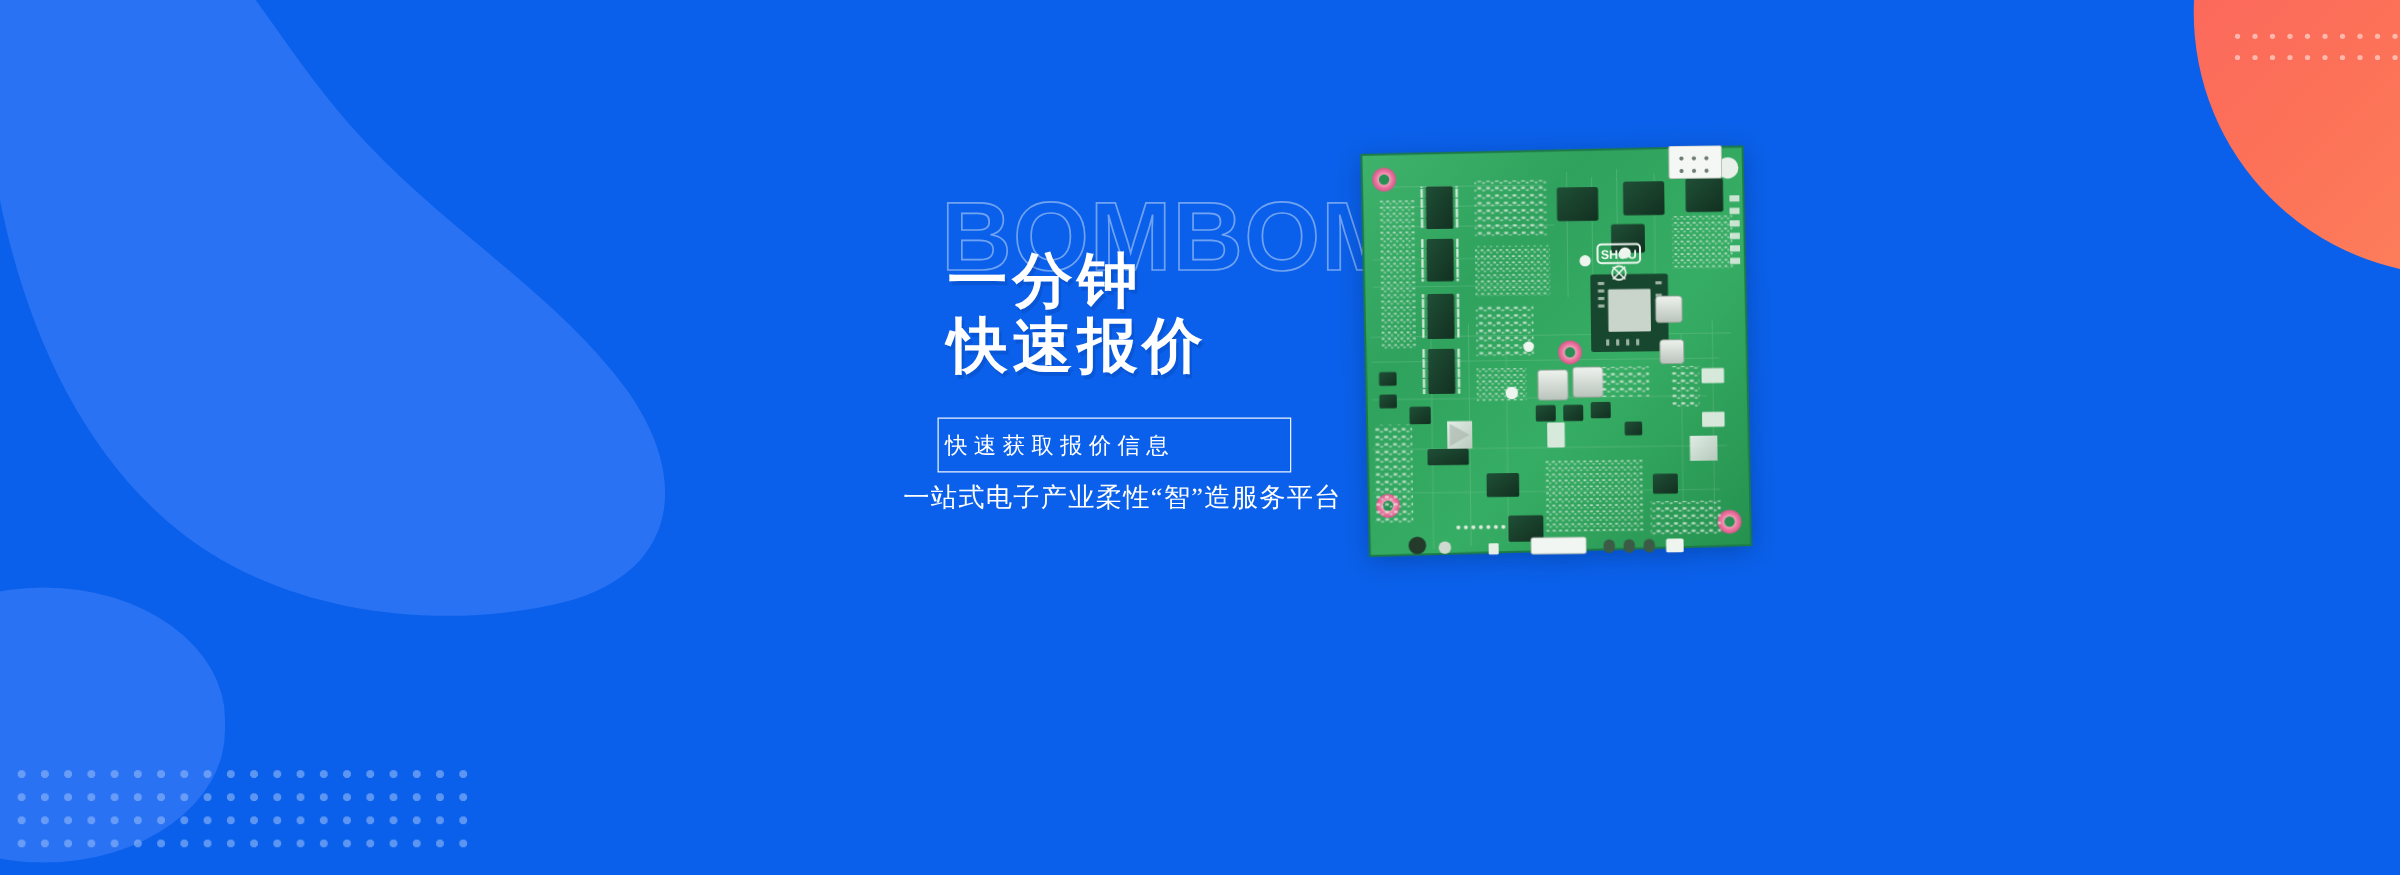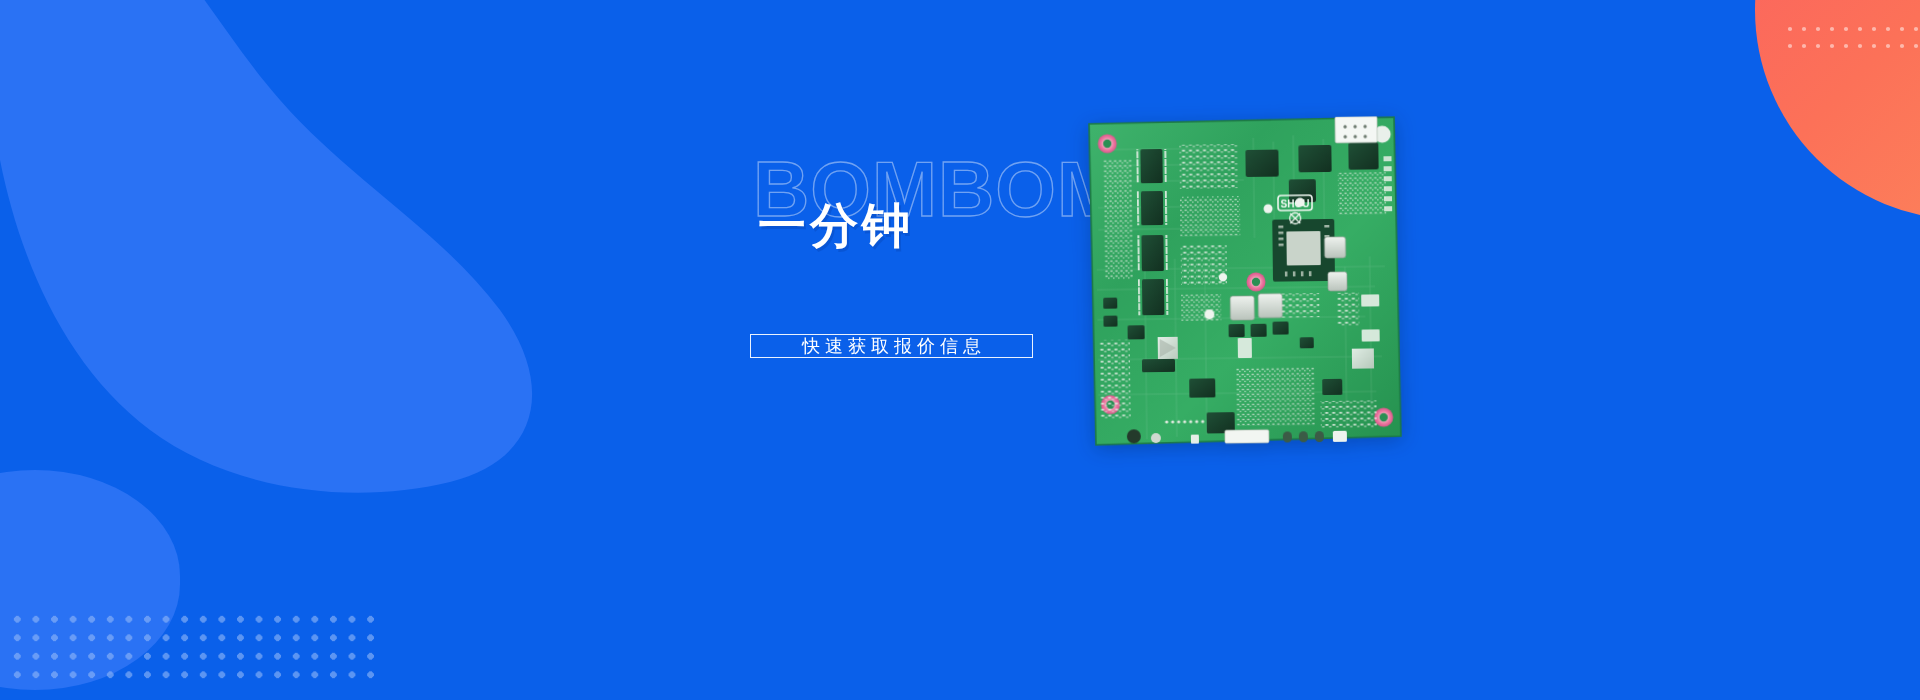--- a/index.html
+++ b/index.html
@@ -62,23 +62,23 @@
     font-size:48px;
     line-height:1.08;
     letter-spacing:4px;
     text-shadow:2px 3px 0 rgba(0,40,120,.18);
   }
   .headline .l1 { display:block; }
   .headline .l2 { display:block; }
 
   .cta-box {
     position:absolute; left:57px; top:184px;
-    width:283px; height:24px;
+    width:283px; height:44px;
     border:1.6px solid rgba(255,255,255,.92);
-    display:flex; align-items:center; justify-content:center;
+    display:flex; align-items:center; 
   }
   .cta-box span {
     color:#ffffff; font-size:18px; letter-spacing:5px;
     font-weight:normal; white-space:nowrap;
     padding-left:5px;
   }
 
   .subtitle {
     position:absolute; left:-5px; top:234px; width:420px;
     color:#ffffff; font-size:21px; letter-spacing:1px;
@@ -139,26 +139,28 @@
       </g>
     </svg>
   </div>
 
   <div class="text-block">
 
     <div class="outline-word">BOMBOM</div>
 
     <div class="headline">
       <span class="l1">一分钟</span>
+      <span class="l2">快速报价</span>
     </div>
 
     <div class="cta-box">
       <span>快速获取报价信息</span>
     </div>
 
+    <div class="subtitle">一站式电子产业柔性“智”造服务平台</div>
   </div>
 
   <div class="pcb-wrap">
     <svg class="pcb" viewBox="0 0 320 327">
       <defs>
         <linearGradient id="boardG" x1="0" y1="0" x2="1" y2="1">
           <stop offset="0%" stop-color="#3fb36c"></stop>
           <stop offset="30%" stop-color="#2fa25d"></stop>
           <stop offset="60%" stop-color="#36ad64"></stop>
           <stop offset="100%" stop-color="#25914f"></stop>

